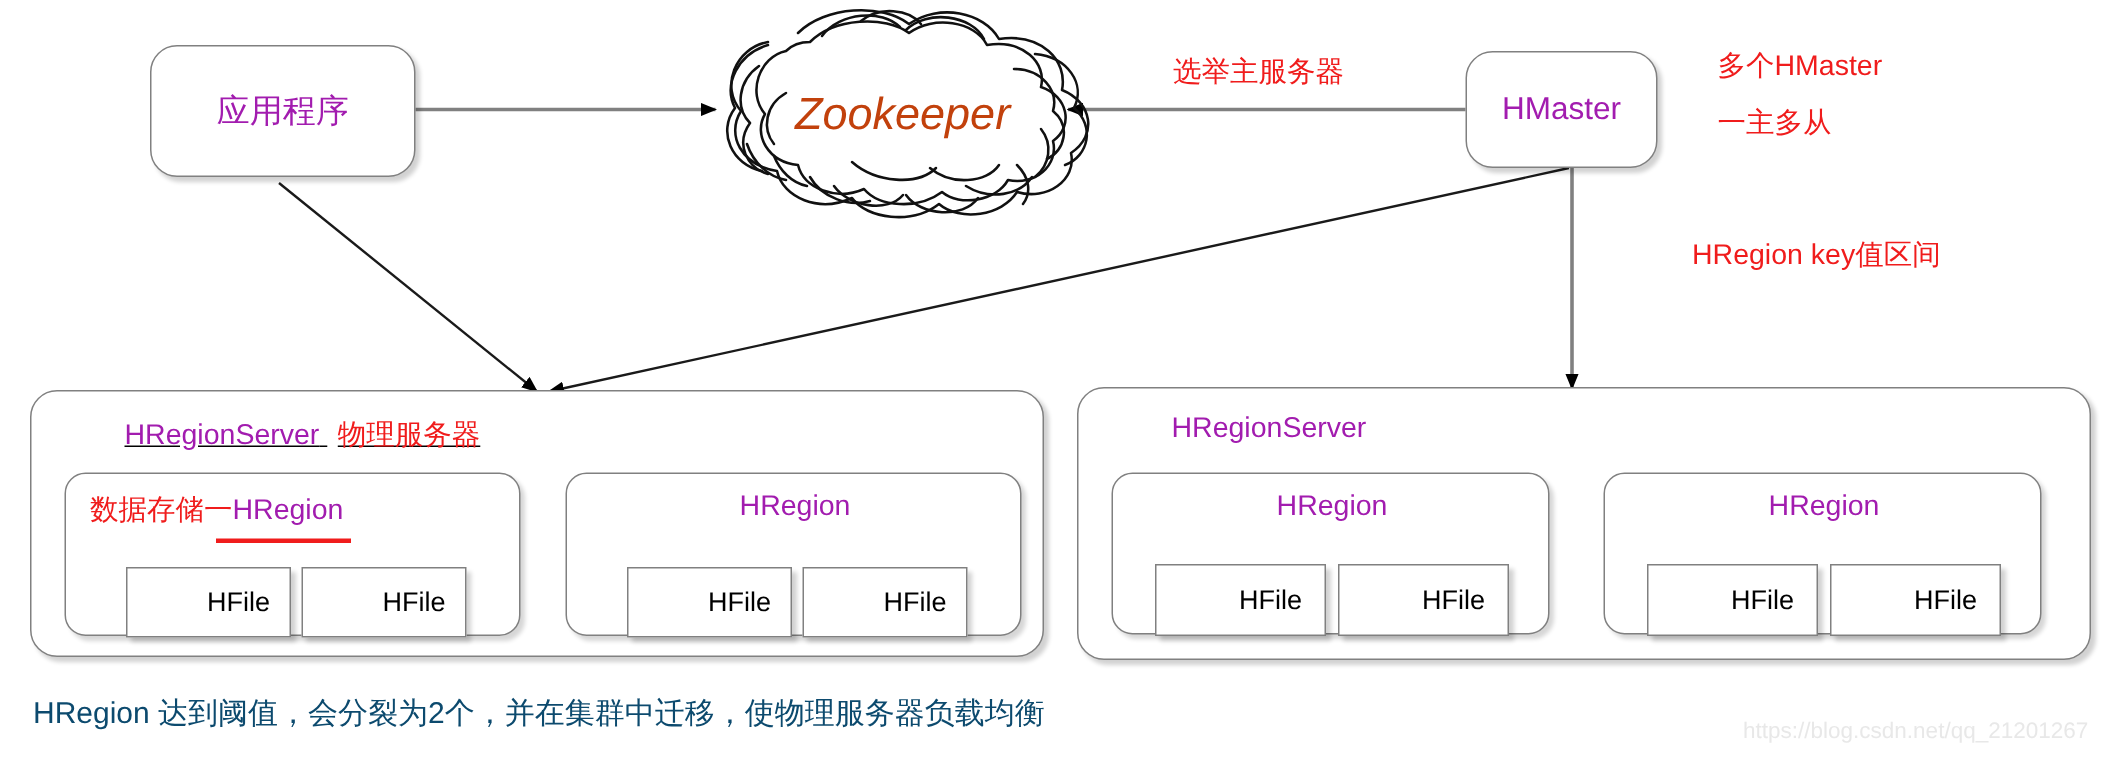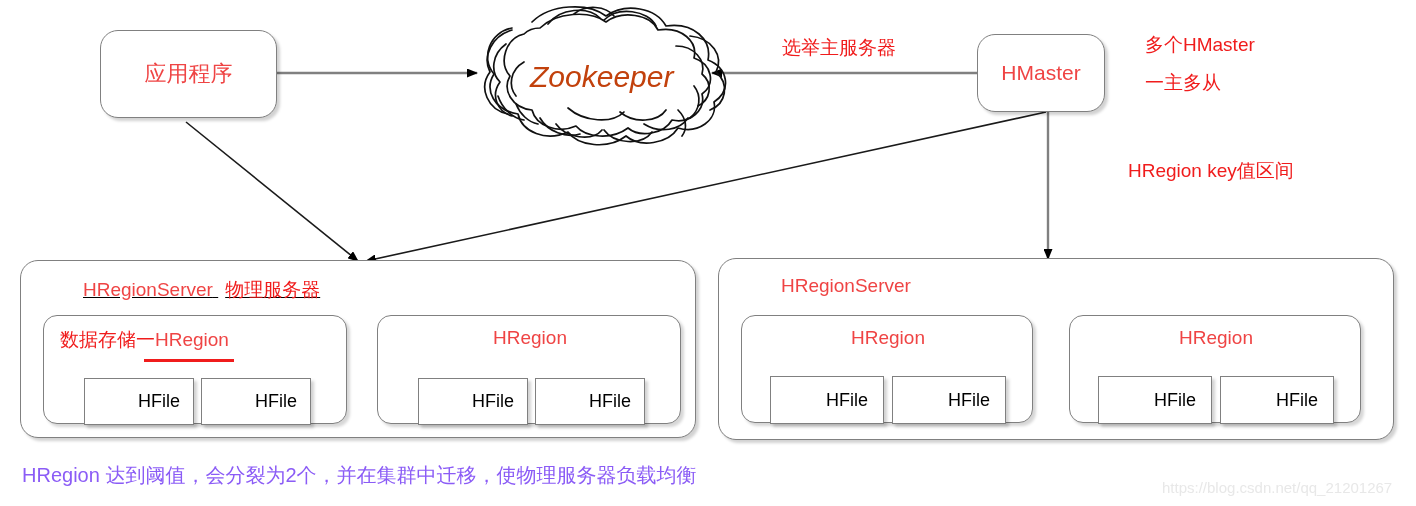--- a/index.html
+++ b/index.html
@@ -45,21 +45,21 @@
   }
   .sharp {
     border-radius: 0;
     box-shadow: 3px 3px 3px rgba(0,0,0,0.18);
   }
   .container-box {
     display: block;
     background: #ffffff;
   }
   .label-black {
-    color: #ef4444;
+    color: #a21caf;
     white-space: nowrap;
   }
   .label-red {
     color: #f01c1c;
     white-space: nowrap;
   }
   .red-annot {
     position: absolute;
     color: #f01c1c;
     white-space: nowrap;
@@ -82,21 +82,21 @@
     font-size: 18px;
     padding-left: 40px;
   }
   .underline-red {
     position: absolute;
     height: 3px;
     background: #f01c1c;
   }
   .bottom-note {
     position: absolute;
-    color: #8b5cf6;
+    color: #0c4a6e;
     font-size: 20px;
     white-space: nowrap;
   }
   .watermark {
     position: absolute;
     color: #e8e8e8;
     font-size: 15px;
     white-space: nowrap;
   }
   .cloud-text {

